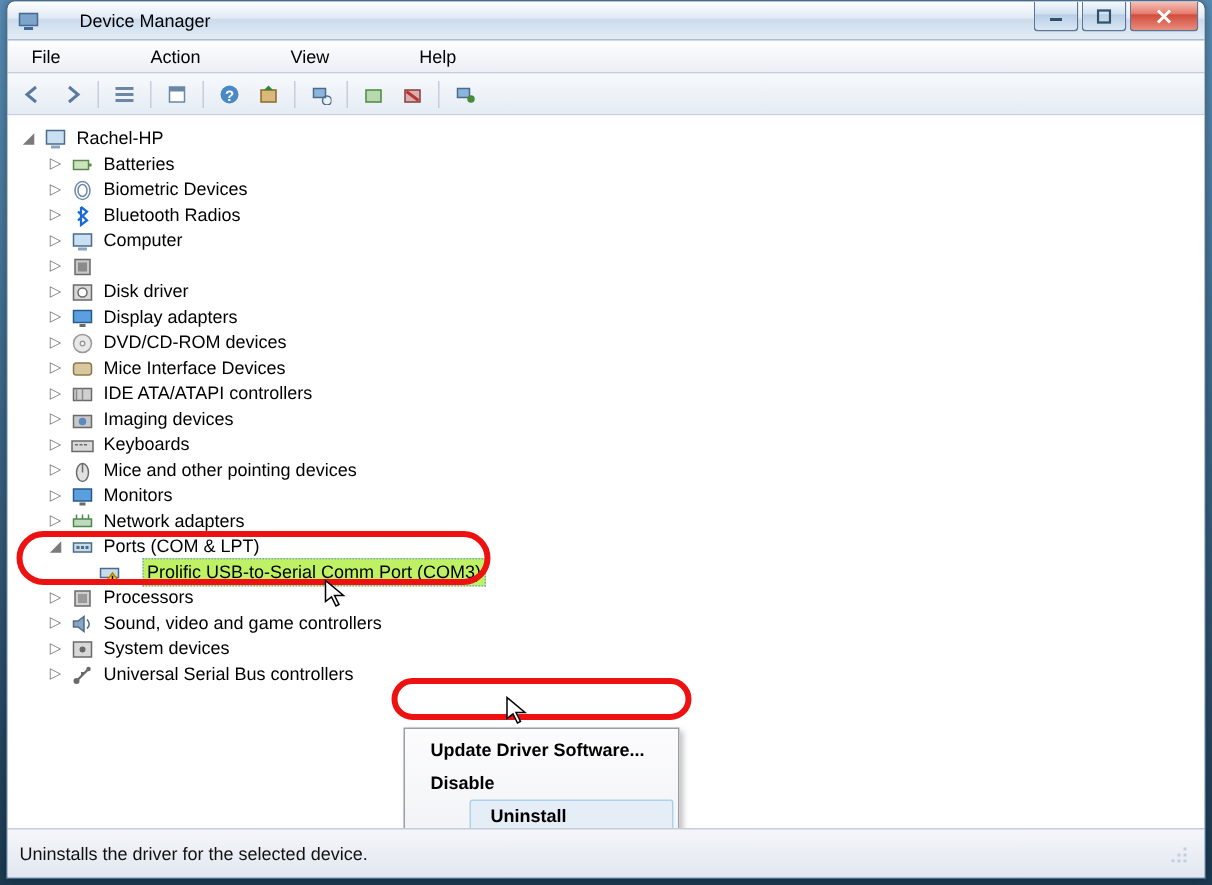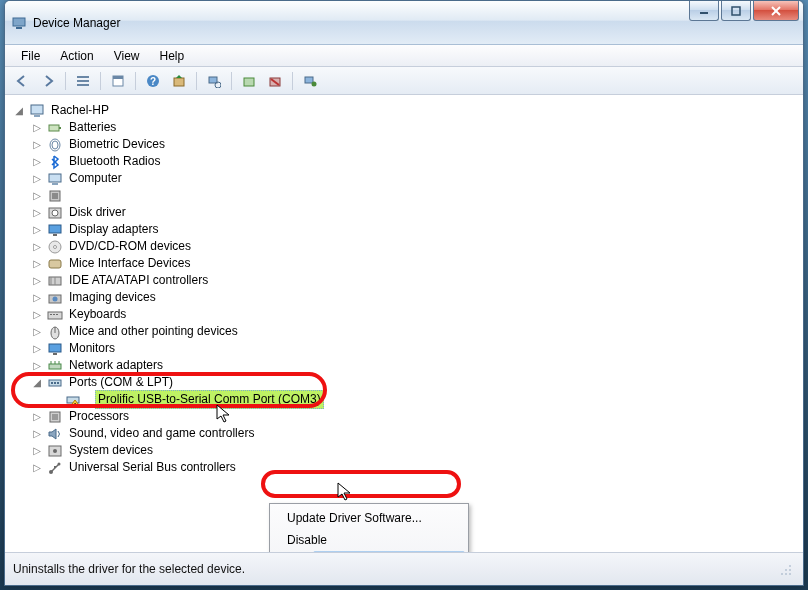--- a/index.html
+++ b/index.html
@@ -11,45 +11,46 @@
     background:#eef2f7;
     border:1px solid #4a6b8a;
     border-radius:6px 6px 0 0;
     box-shadow:0 0 8px rgba(0,0,0,.35);
     display:flex; flex-direction:column;
     overflow:hidden;
   }
 
   
   .titlebar {
-    height:44px; background:linear-gradient(180deg,#fdfefe,#e0eaf4 45%,#cbdbed 46%,#e2ecf6);
+    height:26px; background:linear-gradient(180deg,#fdfefe,#e0eaf4 45%,#cbdbed 46%,#e2ecf6);
     border-bottom:1px solid #a9bed5;
     display:flex; align-items:center; padding:0 6px;
     position:relative;
+    gap:20px;
   }
   .titlebar .app-icon { width:16px; height:16px; margin-right:6px; }
   .titlebar .title { font-size:12px; color:#000; }
   .win-controls { position:absolute; right:4px; top:0; display:flex; }
   .win-btn {
     width:30px; height:20px; margin-left:0;
     border:1px solid #5c7795; border-top:none;
     background:linear-gradient(180deg,#f5f9fd,#d0e0f0 45%,#b8cde5 46%,#dae7f4);
     display:flex; align-items:center; justify-content:center;
     font-size:10px; color:#31506c;
     border-radius:0 0 3px 3px;
   }
   .win-btn + .win-btn { margin-left:2px; }
   .win-btn.close { background:linear-gradient(180deg,#f6c2b9,#e4786a 45%,#d24c3b 46%,#e88c7f); color:#fff; width:46px; }
   .win-btn.close svg { stroke:#fff; }
 
   
   .menubar {
     height:22px; background:linear-gradient(180deg,#fdfdfe,#eceff5);
     border-bottom:1px solid #c6cedb;
-    display:flex; align-items:stretch; padding-left:6px;
+    display:flex; align-items:stretch; padding-left:6px;gap:40px;
   }
   .menubar .item { padding:0 10px; display:flex; align-items:center; font-size:12px; color:#000; }
 
   
   .toolbar {
     height:28px; background:linear-gradient(180deg,#f7f9fc,#e5ecf4);
     border-bottom:1px solid #c6cedb;
     display:flex; align-items:center; padding:0 6px; gap:4px;
   }
   .toolbar .tb-btn {
@@ -70,25 +71,26 @@
   .dev-icon svg { display:block; }
   .node.selected span.label { background:#bef264; border:1px dotted #7aaad4; padding:0 2px; margin:-1px 10px; color:#000; }
   .label { padding:0 2px; }
 
   .highlight-ring {
     position:absolute; border:4px solid #e11; border-radius:18px; pointer-events:none;
   }
 
   
   .context-menu {
-    position:absolute; left:264px; top:407px; width:200px;
+    position:absolute; left:264px; top:407px; width:184px;
     background:linear-gradient(180deg,#fcfcfd,#f2f3f6);
     border:1px solid #9a9ea5; box-shadow:2px 2px 4px rgba(0,0,0,.25);
     padding:3px;
     z-index:50;
+    font-weight:bold;
   }
   .context-menu .cm-item {
     padding:4px 10px 4px 14px; font-size:12px; color:#000;
   }
   .context-menu .cm-item.hover { background:#e5eef7; border:1px solid #aecff0; border-radius:2px; padding:3px 9px 3px 13px;margin-left:40px; }
 
   
   .statusbar {
     height:24px; background:linear-gradient(180deg,#f4f6fa,#e2e7ef);
     border-top:1px solid #c6cedb;

